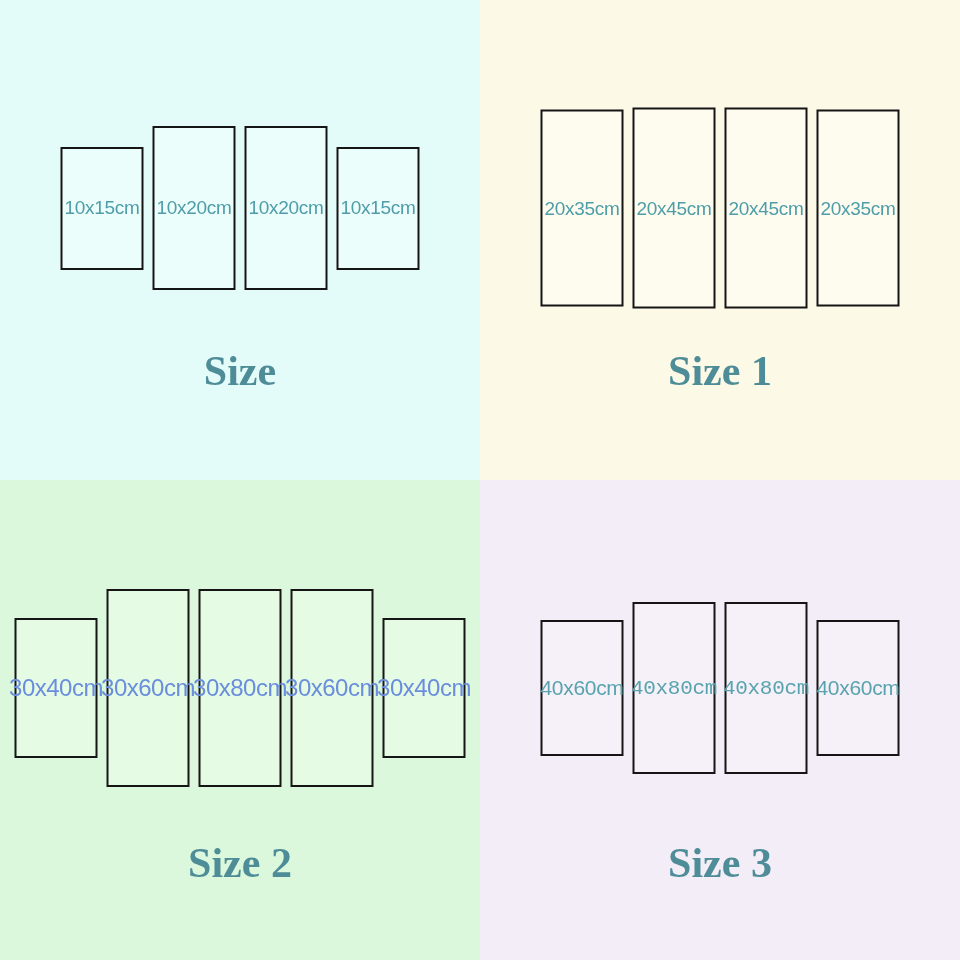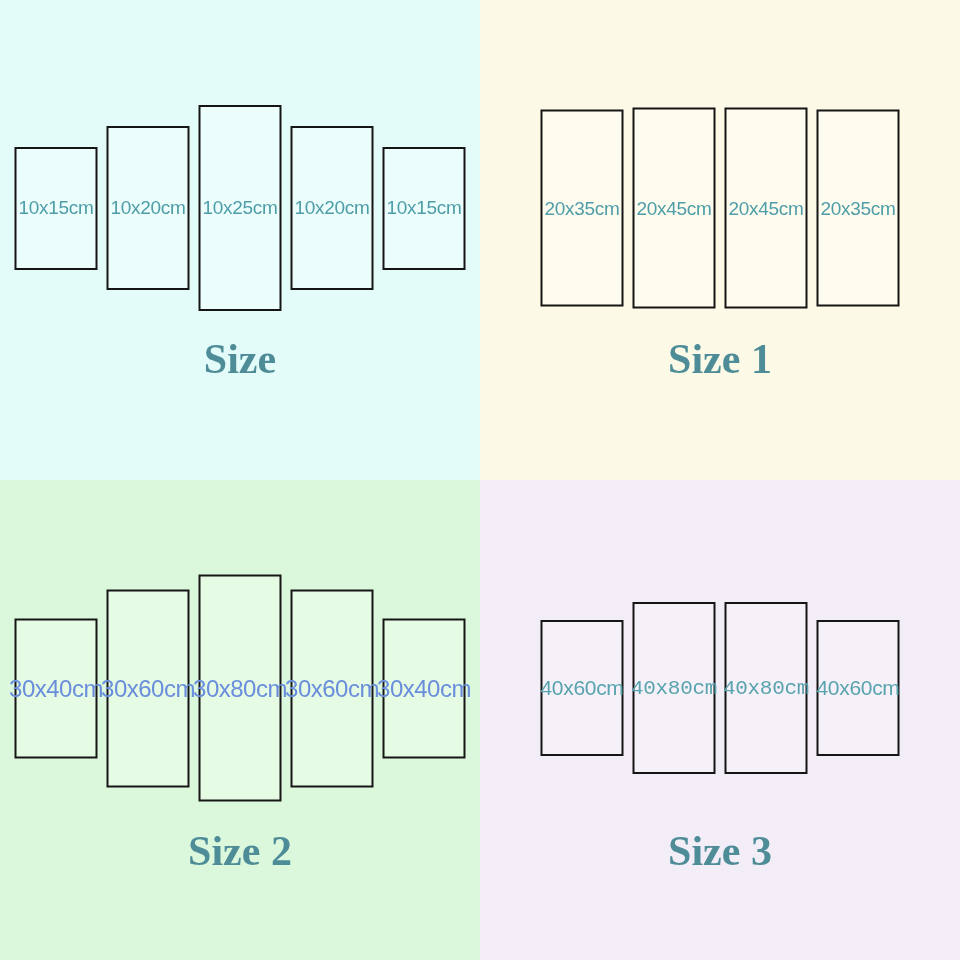--- a/index.html
+++ b/index.html
@@ -48,28 +48,28 @@
   .q3 .label { font-size: 21px; }
   
   .q0 .p0, .q0 .p4 { height: 123px; }
   .q0 .p1, .q0 .p3 { height: 164px; }
   .q0 .p2           { height: 206px; }
   .q1 .p0, .q1 .p4 { height: 197px; }
   .q1 .p1, .q1 .p3 { height: 201px; }
   .q1 .p2           { height: 247px; }
   .q2 .p0, .q2 .p4 { height: 140px; }
   .q2 .p1, .q2 .p3 { height: 198px; }
-  .q2 .p2           { height: 227px; }
+  .q2 .p2           { height: 198px; }
   .q3 .p0, .q3 .p4 { height: 136px; }
   .q3 .p1, .q3 .p3 { height: 172px; font-family: Liberation Mono, monospace; }
   .q3 .p2           { height: 212px; }
   .title {
     position: absolute;
     left: 0; right: 0;
-    margin: 0;
+    margin: 12px;
     text-align: center;
     font-family: "Liberation Serif", serif;
     font-weight: 700;
     font-size: 42px;
     line-height: 1;
     color: var(--title-color, #4E8C98);
   }
   .q0 .title, .q1 .title { top: 338px; }
   .q2 .title, .q3 .title { top: 350px; }
 </style>
@@ -78,23 +78,20 @@
 
 <div class="grid">
 
   <section class="quadrant q0" style="--bg: #E3FCF9; --panel-fill: #ECFEFB; --label-color: #4E9DA9;">
     <div class="panels">
       <div class="panel p0">
           <span class="label">10x15cm</span>
         </div>
       <div class="panel p1">
           <span class="label">10x20cm</span>
-        </div>
-      <div class="panel p2">
-          <span class="label">10x25cm</span>
         </div>
       <div class="panel p3">
           <span class="label">10x20cm</span>
         </div>
       <div class="panel p4">
           <span class="label">10x15cm</span>
         </div>
     </div>
     <h2 class="title">Size</h2>
   </section>

